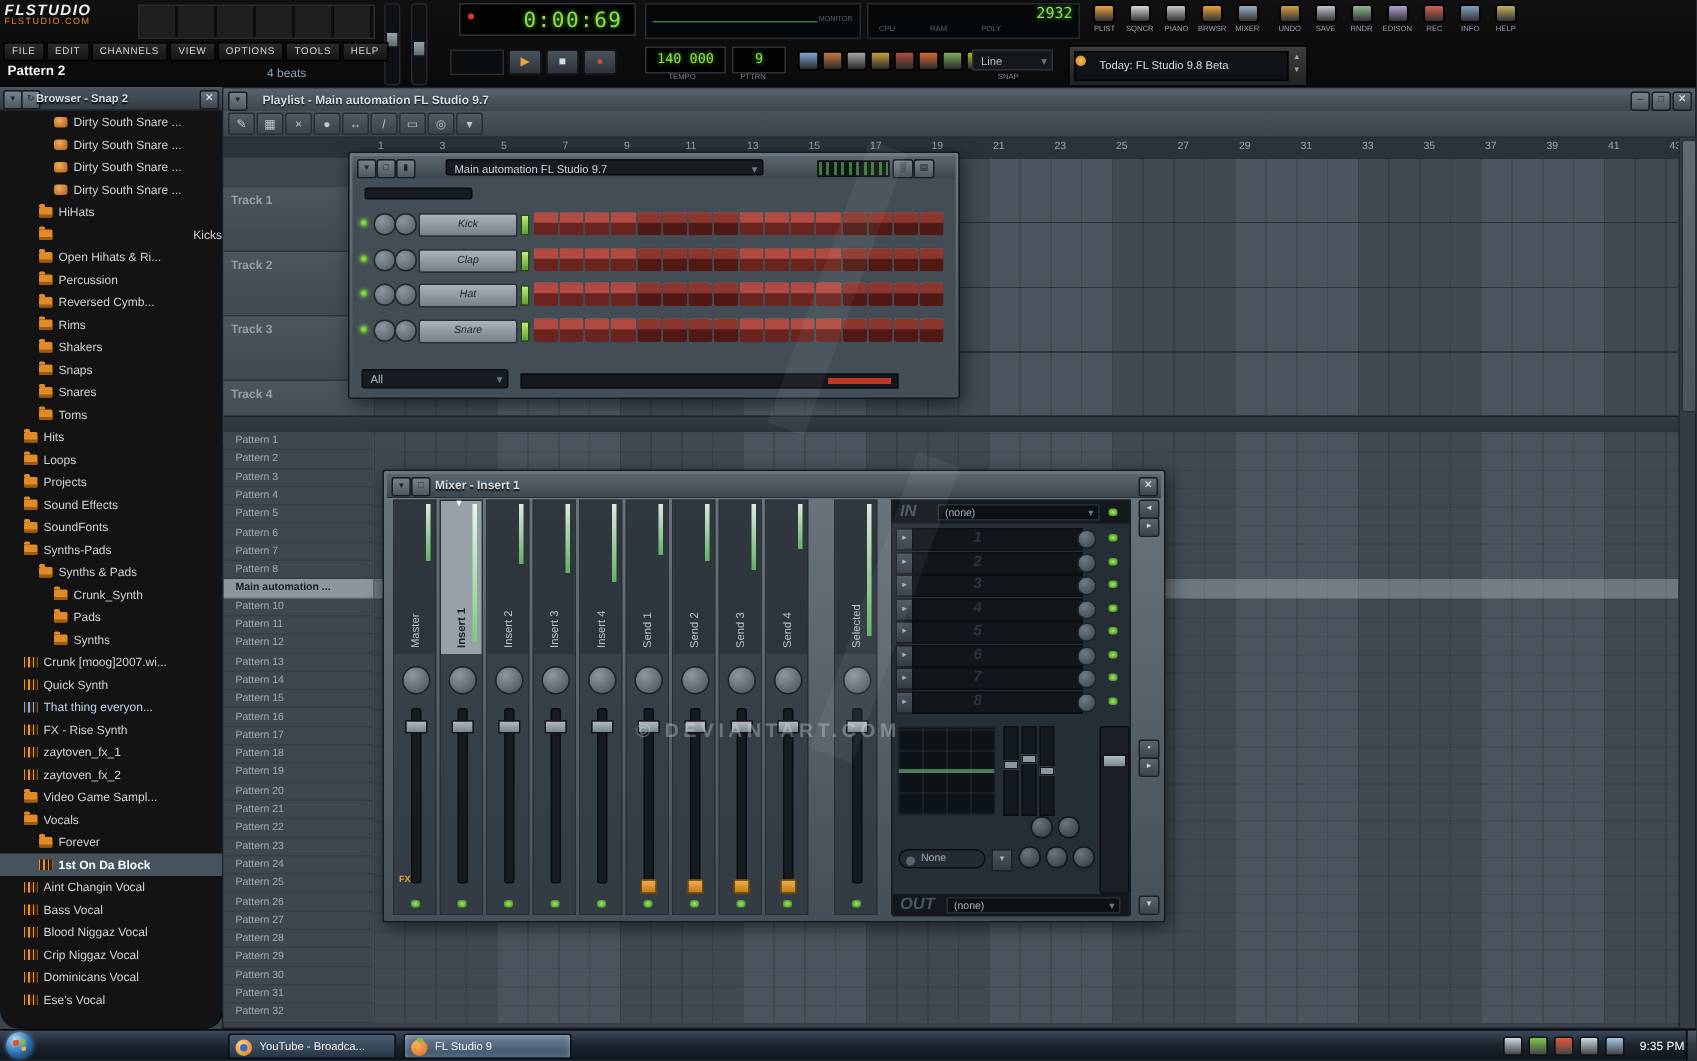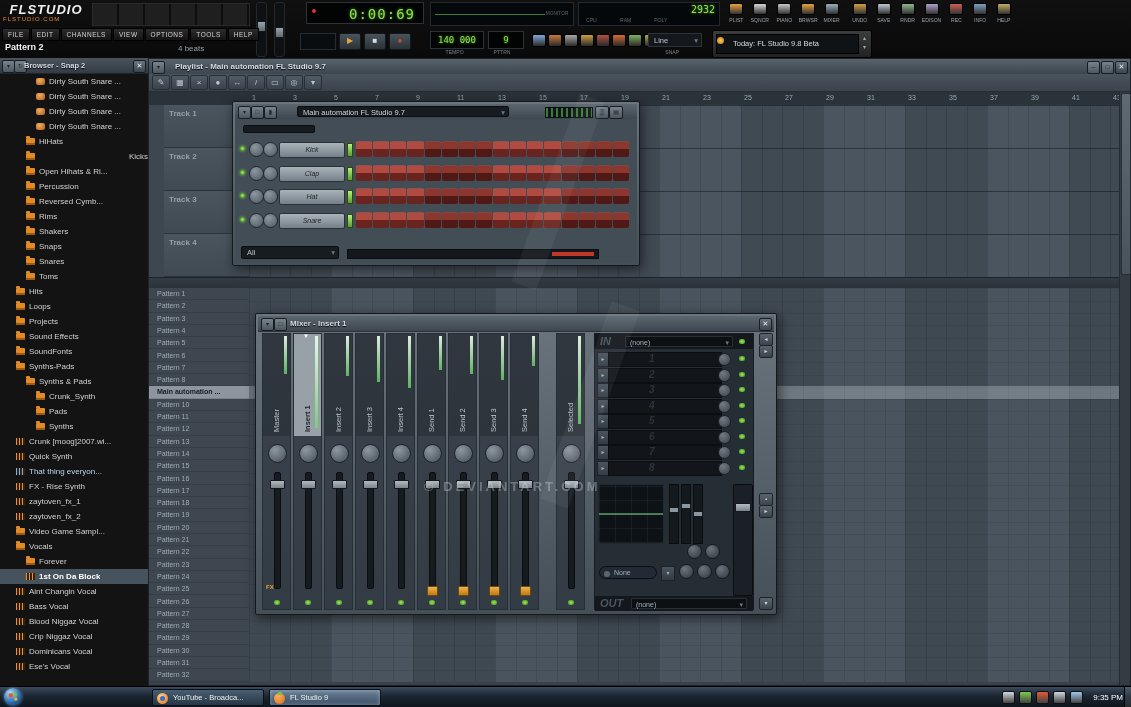--- a/index.html
+++ b/index.html
@@ -2,21 +2,21 @@
 <html><head>
 <meta charset="utf-8">
 <style>
   html,body{margin:0;padding:0;background:#222;}
   #screen{position:relative;width:1131px;height:707px;overflow:hidden;background:#3a444d;
     font-family:"Liberation Sans","DejaVu Sans",sans-serif;font-size:8px;color:#cfd6db;
     -webkit-font-smoothing:antialiased;}
   
   #toolbar{position:absolute;left:0;top:0;width:1131px;height:58px;background:linear-gradient(#101010,#0a0a0a);border-bottom:1px solid #000;}
   #logo{position:absolute;left:3px;top:2px;width:86px;height:24px;}
-  .logo-title{font-size:13px;font-weight:bold;font-style:italic;color:#f0f0f0;letter-spacing:1px;text-align:center;}
+  .logo-title{font-size:10px;font-weight:bold;font-style:italic;color:#f0f0f0;letter-spacing:1px;}
   .logo-sub{font-size:6px;color:#e8872f;letter-spacing:1px;margin-top:-1px;}
   #left-panel{position:absolute;left:92px;top:3px;width:156px;height:21px;background:#141414;border:1px solid #2a2a2a;
     background-image:repeating-linear-gradient(90deg,#1f1f1f 0 24px,#0d0d0d 24px 26px),linear-gradient(#262626,#101010);}
   .vslider{position:absolute;top:2px;width:9px;height:53px;background:#0d1114;border:1px solid #22282d;border-radius:3px;}
   .vknob{position:absolute;left:0px;width:7px;height:9px;background:linear-gradient(#9aa4ac,#5f6970);border:1px solid #14181c;border-radius:1px;}
   .lcd{background:#020403;border:1px solid #2c3338;color:#8ee24a;font-family:"DejaVu Sans Mono",monospace;
     text-shadow:0 0 3px rgba(120,240,70,.7);}
   #time-lcd{position:absolute;left:306px;top:2px;width:118px;height:22px;font-size:14px;line-height:22px;text-align:right;padding-right:8px;box-sizing:border-box;letter-spacing:1px;}
   #time-dot{position:absolute;left:312px;top:9px;width:4px;height:4px;border-radius:50%;background:#d33;}
   #monitor{position:absolute;left:430px;top:2px;width:142px;height:22px;background:#05080a;border:1px solid #23292e;}
@@ -58,21 +58,21 @@
   
   .window{position:absolute;background:linear-gradient(#6b757e,#454f58);border:1px solid #14191d;border-radius:2px;
     box-shadow:2px 3px 12px rgba(0,0,0,.55);}
   .win-title{position:absolute;left:2px;top:2px;right:2px;height:15px;background:linear-gradient(#5b666f,#3d474f);
     border-bottom:1px solid #2a3138;}
   .wt-text{position:absolute;left:26px;top:3px;font-size:8px;font-weight:bold;color:#d6dde2;text-shadow:0 1px 1px #000;white-space:nowrap;}
   .tiny-btn{position:absolute;top:2px;width:11px;height:11px;background:linear-gradient(#79838c,#4d575f);border:1px solid #181d21;
     border-radius:2px;color:#1c2226;font-size:6px;line-height:10px;text-align:center;cursor:pointer;}
   .wt-x{color:#e6ecef;background:linear-gradient(#6a747d,#3c454d);font-size:7px;}
   
-  #browser{position:absolute;left:0;top:58px;width:148px;height:628px;background:#131313;border-right:1px solid #000;}
+  #browser{position:absolute;left:0;top:58px;width:148px;height:628px;background:#131313;border-right:1px solid #000;border-radius:13px;}
   #b-title{position:absolute;left:0;top:0;width:148px;height:15px;background:linear-gradient(#4a545d,#333c44);border-bottom:1px solid #20262b;}
   #b-title .wt-text{left:24px;font-size:7.5px;}
   #browser-list{position:absolute;left:0;top:16px;width:148px;bottom:0;overflow:hidden;}
   .b-item{position:relative;height:15px;line-height:15px;display:flex;align-items:center;cursor:pointer;white-space:nowrap;}
   .b-lab{font-size:8px;color:#d2d2d2;margin-left:4px;overflow:hidden;}
   .b-ico{width:9px;height:7px;flex:0 0 9px;position:relative;}
   .b-ico.folder{background:#e08a28;border-radius:1px;box-shadow:inset 0 -2px 0 #a05a10;}
   .b-ico.folder::before{content:"";position:absolute;left:0;top:-2px;width:4px;height:2px;background:#e08a28;border-radius:1px 1px 0 0;}
   .b-ico.drum{background:radial-gradient(circle at 40% 30%,#f0b060,#b05818);border-radius:2px;}
   .b-ico.wave{background:#35200c;border:0;background-image:repeating-linear-gradient(90deg,#e8913a 0 1px,transparent 1px 3px);}
@@ -82,21 +82,21 @@
   .b-item.b-sel .b-lab{color:#ffffff;font-weight:bold;}
   
   #playlist{position:absolute;left:148px;top:58px;width:983px;height:628px;background:#39424a;border:1px solid #1d2429;box-sizing:border-box;}
   #pl-title{position:absolute;left:0;top:0;width:100%;height:15px;background:linear-gradient(#58636c,#3c464e);border-bottom:1px solid #262d33;}
   #pl-toolbar{position:absolute;left:0;top:15px;width:100%;height:18px;background:linear-gradient(#4a545d,#3b444c);border-bottom:1px solid #262d33;display:flex;align-items:center;padding-left:3px;box-sizing:border-box;}
   .pl-tool{width:16px;height:13px;margin-right:1px;text-align:center;line-height:13px;font-size:8px;color:#bcc8d0;
     background:linear-gradient(#515b64,#3a434b);border:1px solid #272e34;border-radius:2px;cursor:pointer;}
   #pl-ruler{position:absolute;left:0;top:33px;width:100%;height:13px;background:#2b333a;border-bottom:1px solid #1d2429;}
   .r-num{position:absolute;top:2px;font-size:7px;color:#97a6b2;}
   #pl-names-upper{position:absolute;left:0;top:46px;width:100px;height:172px;background:#3e474f;}
-  .track-cell{position:absolute;left:15px;width:100px;height:43px;background:linear-gradient(#4b555e,#404a53);border-bottom:1px solid #2c343b;box-sizing:border-box;cursor:pointer;}
+  .track-cell{position:absolute;left:0;width:100px;height:43px;background:linear-gradient(#4b555e,#404a53);border-bottom:1px solid #2c343b;box-sizing:border-box;cursor:pointer;margin-top:20px;}
   .tc-label{position:absolute;left:5px;top:4px;font-size:8px;font-weight:bold;color:#93a0a9;}
   .tc-led{position:absolute;right:4px;top:5px;width:5px;height:5px;border-radius:50%;background:radial-gradient(#9af05a,#3f7a1e);box-shadow:0 0 3px #7ed045;cursor:pointer;}
   #pl-splitter{position:absolute;left:0;top:218px;width:100%;height:11px;background:linear-gradient(#333c43,#2a3238);border-top:1px solid #1d2429;border-bottom:1px solid #1d2429;}
   #pl-names-lower{position:absolute;left:0;top:229px;width:100px;height:394px;background:#3e474f;overflow:hidden;}
   .pat-row{position:absolute;left:0;width:100px;height:12.3px;line-height:12.3px;font-size:7px;color:#9facb5;
     padding-left:8px;box-sizing:border-box;border-bottom:1px solid rgba(0,0,0,.12);cursor:pointer;white-space:nowrap;overflow:hidden;}
   .pat-row.sel{background:#8d969e;color:#151b20;font-weight:bold;}
   #grid-upper{position:absolute;left:100px;top:46px;width:873px;height:172px;background-color:#47525c;cursor:crosshair;
     background-image:
       repeating-linear-gradient(0deg,transparent 0 42px,rgba(18,25,31,.55) 42px 43px),

